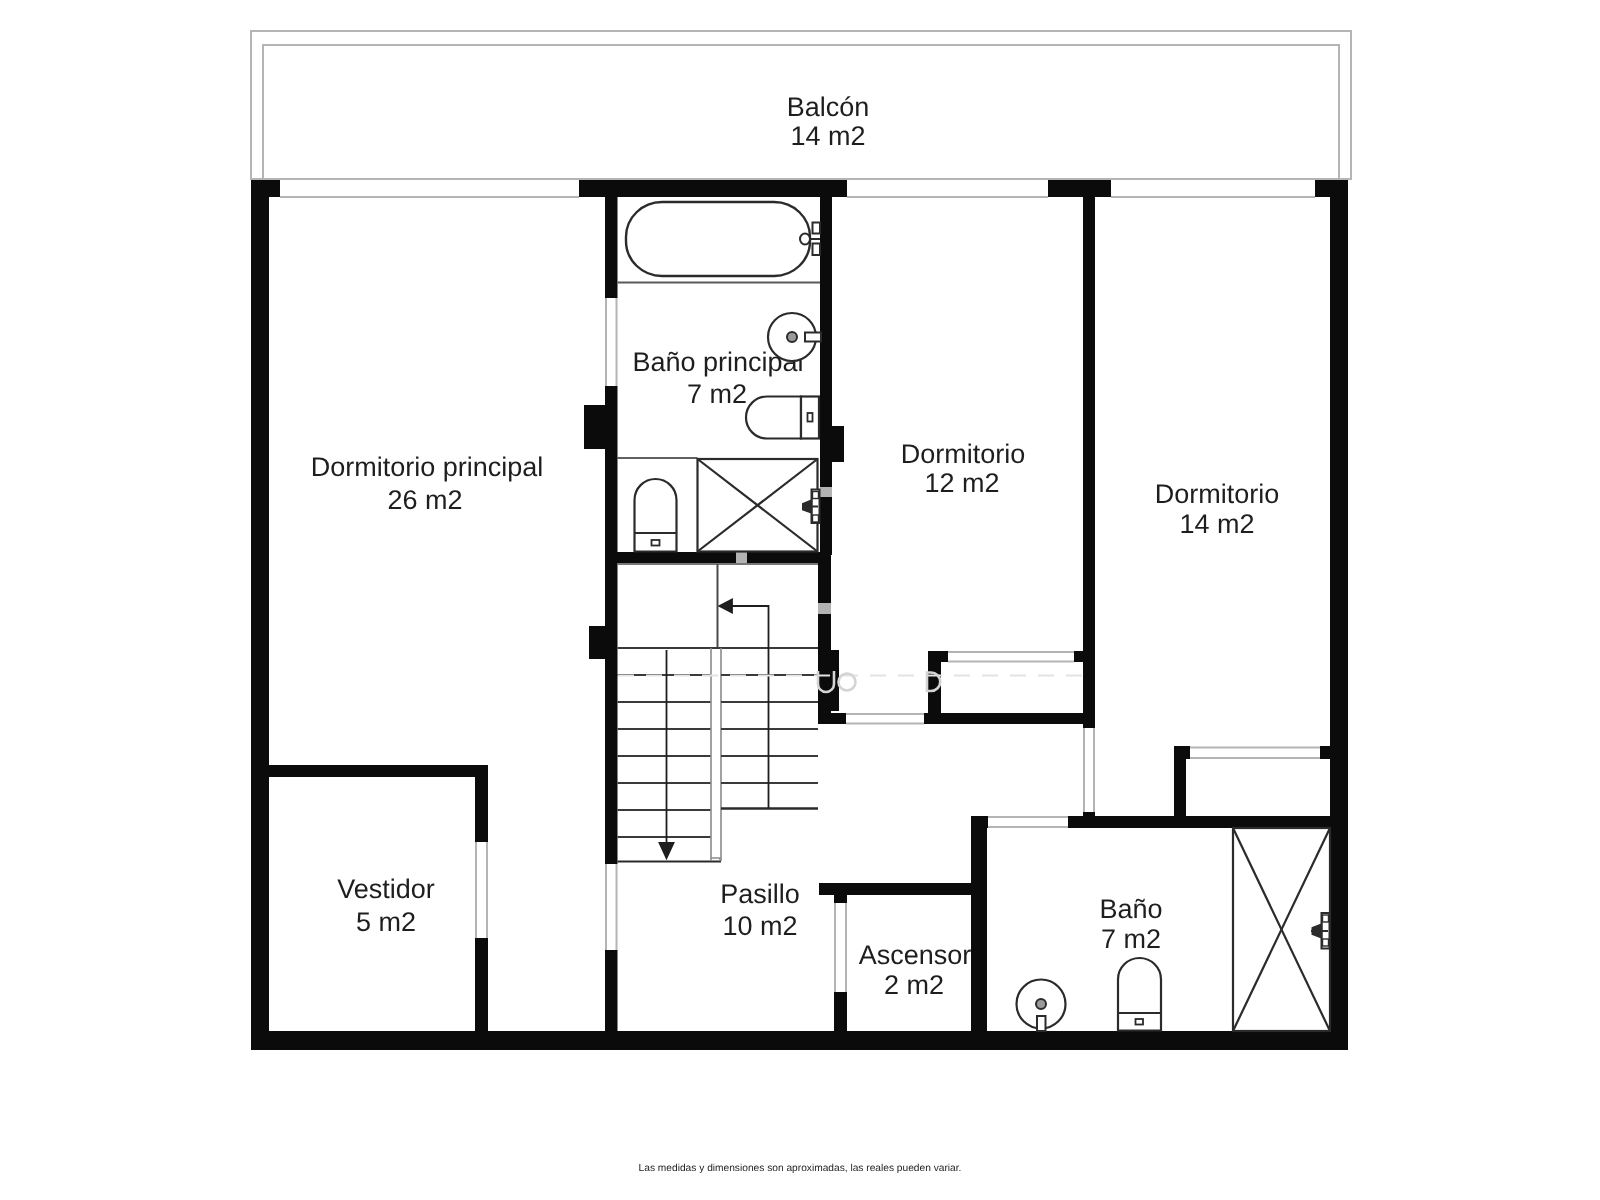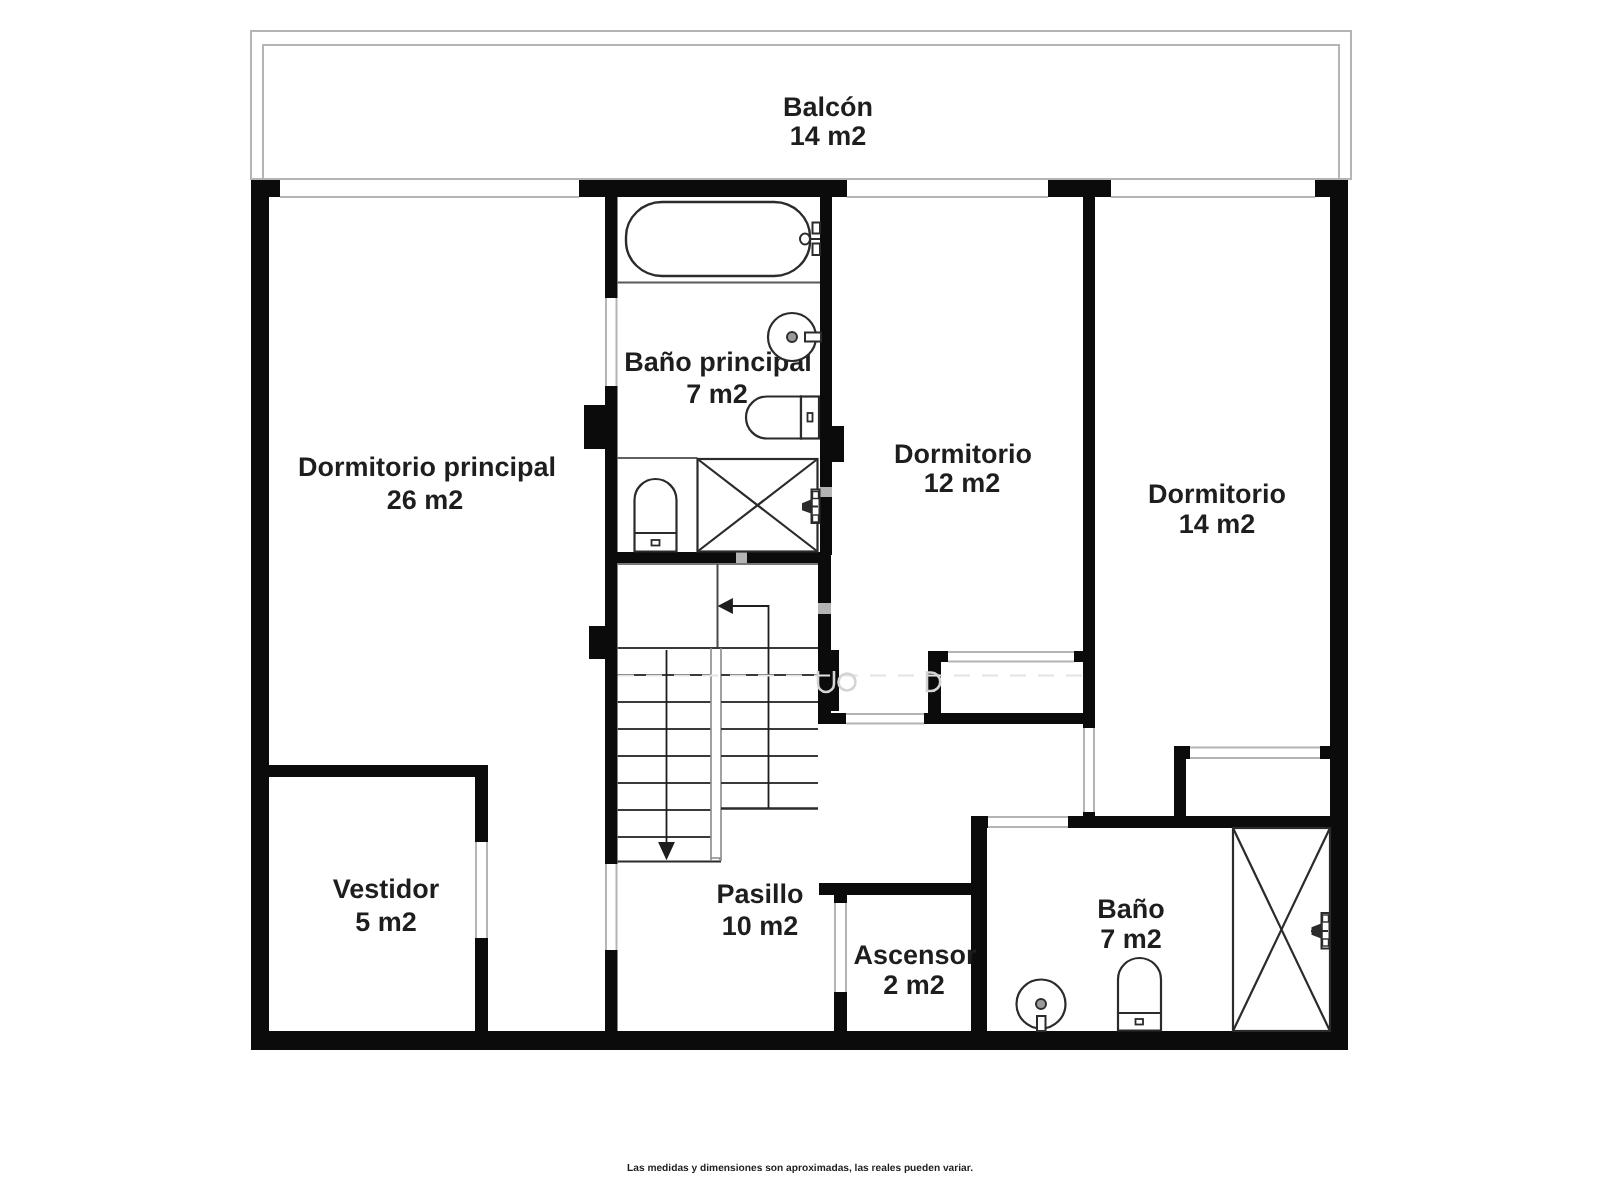--- a/index.html
+++ b/index.html
@@ -1,16 +1,16 @@
 <!DOCTYPE html>
 <html><head>
 <meta charset="utf-8">
 <style>
   html,body{margin:0;padding:0;background:#ffffff;}
-  .page{position:relative;width:1392px;height:1200px;background:#c2410c;overflow:hidden;font-weight:bold;}
+  .page{position:relative;width:1392px;height:1200px;background:#c2410c;overflow:hidden;}
   svg{position:absolute;left:0;top:0;}
   text{font-family:"Liberation Sans", sans-serif;fill:#1e1e1e;text-rendering:geometricPrecision;-webkit-font-smoothing:antialiased;}
 </style>
 </head>
 <body>
 <div class="page">
 <svg width="1600" height="1200" viewBox="0 0 1600 1200">
 
 <rect x="0" y="0" width="1600" height="1200" fill="#ffffff"></rect>
 

